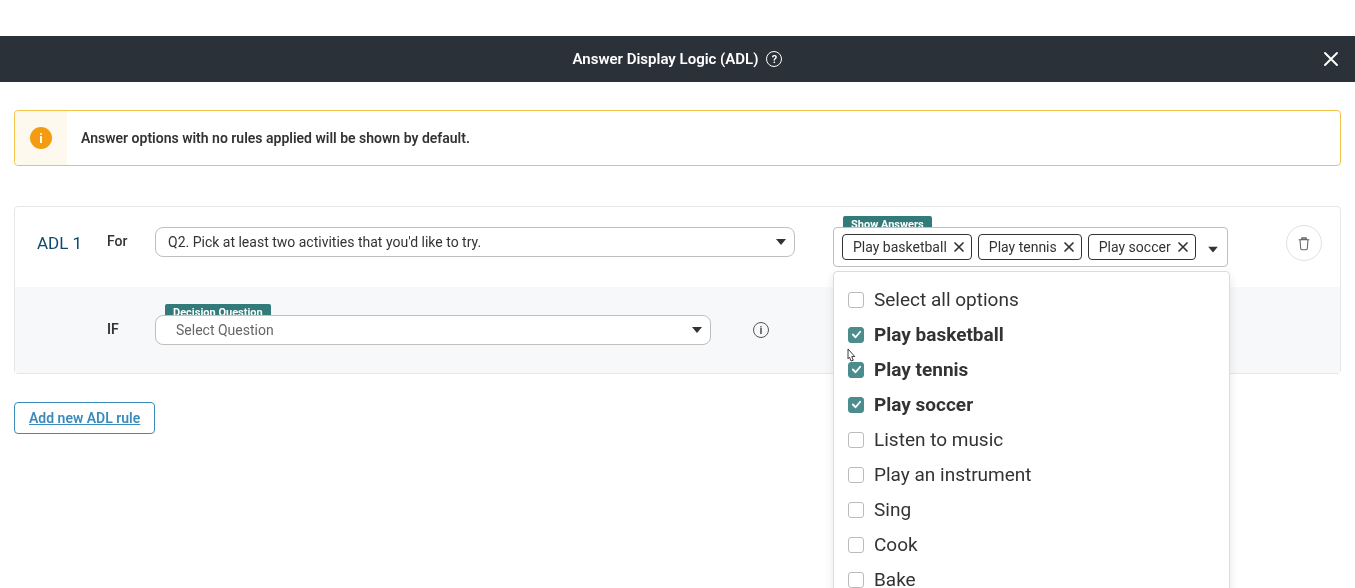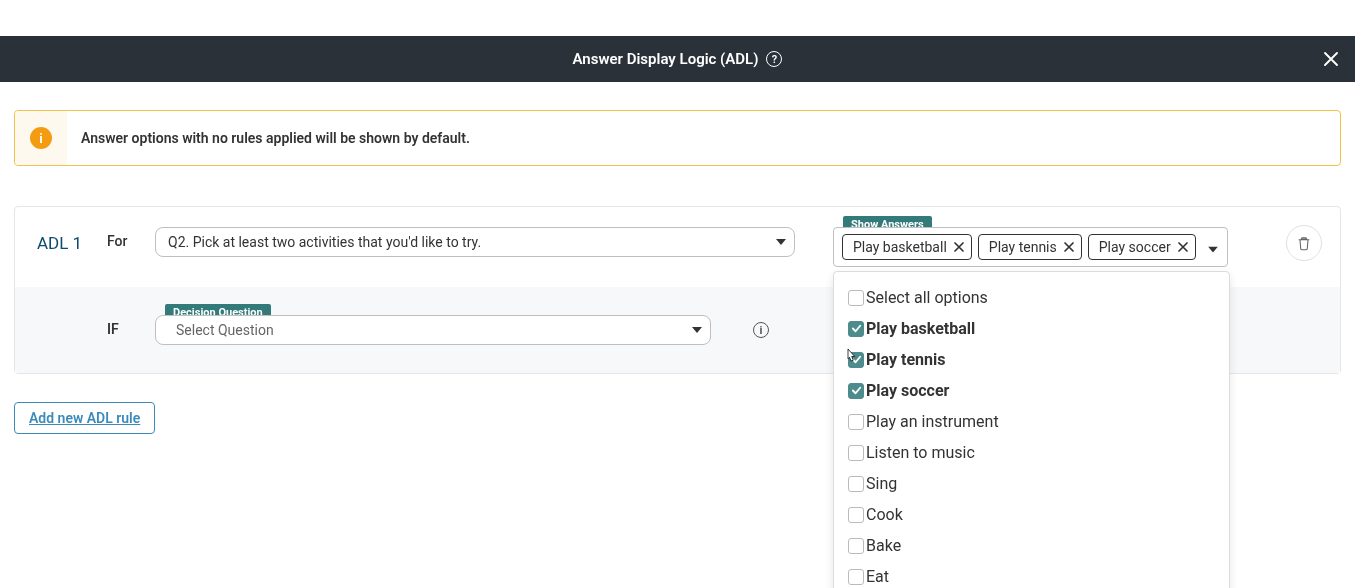--- a/index.html
+++ b/index.html
@@ -231,23 +231,23 @@
     background:#fff;
     border:1px solid #dcdcdc;
     border-radius:4px;
     box-shadow: 0 4px 10px rgba(0,0,0,0.10);
     padding: 10px 0;
     z-index: 10;
   }
   .opt-row {
     display:flex;
     align-items:center;
-    gap:2px;
+    gap:10px;
     padding: 6px 14px;
-    font-size:16px;
+    font-size:19px;
     cursor:pointer;
   }
   .chk {
     width:16px;height:16px;
     border:1.5px solid #bbb;
     border-radius:3px;
     display:inline-flex;
     align-items:center;
     justify-content:center;
     flex: 0 0 auto;
@@ -386,25 +386,25 @@
             <div class="opt-row">
               <span class="chk checked">
                 <svg viewBox="0 0 12 12">
                   <path d="M2 6 L5 9 L10 3" fill="none" stroke="#fff" stroke-width="2" stroke-linecap="round" stroke-linejoin="round"></path>
                 </svg>
               </span>
               <span class="opt-label bold">Play soccer</span>
             </div>
             <div class="opt-row">
               <span class="chk"></span>
+              <span class="opt-label">Listen to music</span>
+            </div>
+            <div class="opt-row">
+              <span class="chk"></span>
               <span class="opt-label">Play an instrument</span>
-            </div>
-            <div class="opt-row">
-              <span class="chk"></span>
-              <span class="opt-label">Listen to music</span>
             </div>
             <div class="opt-row">
               <span class="chk"></span>
               <span class="opt-label">Sing</span>
             </div>
             <div class="opt-row">
               <span class="chk"></span>
               <span class="opt-label">Cook</span>
             </div>
             <div class="opt-row">

